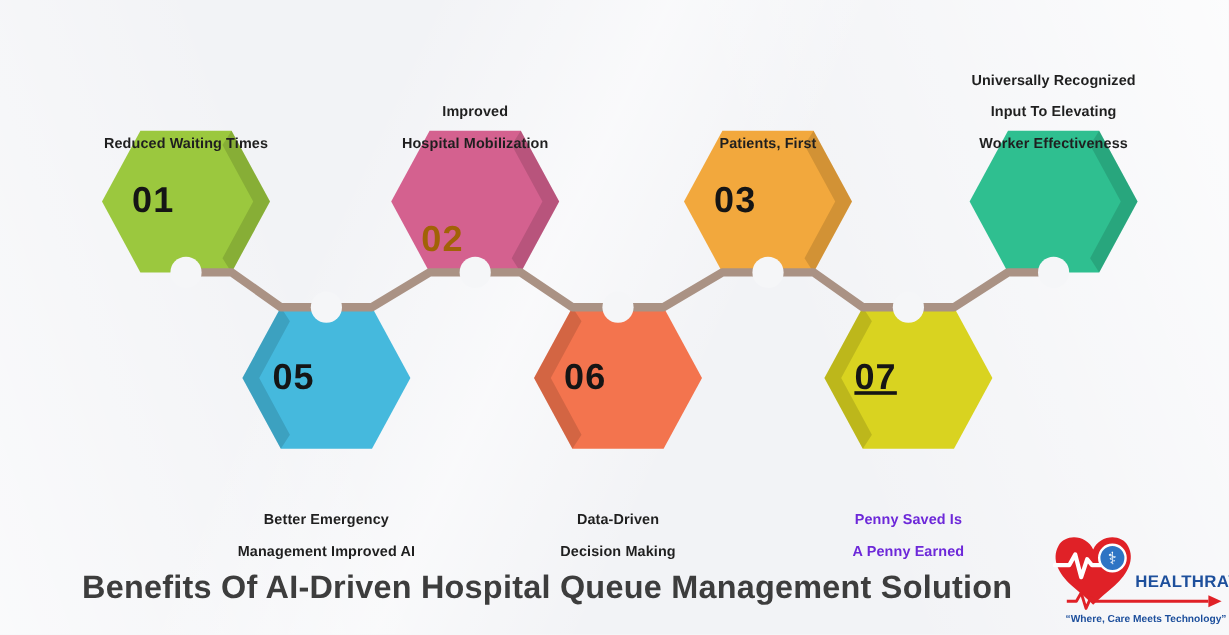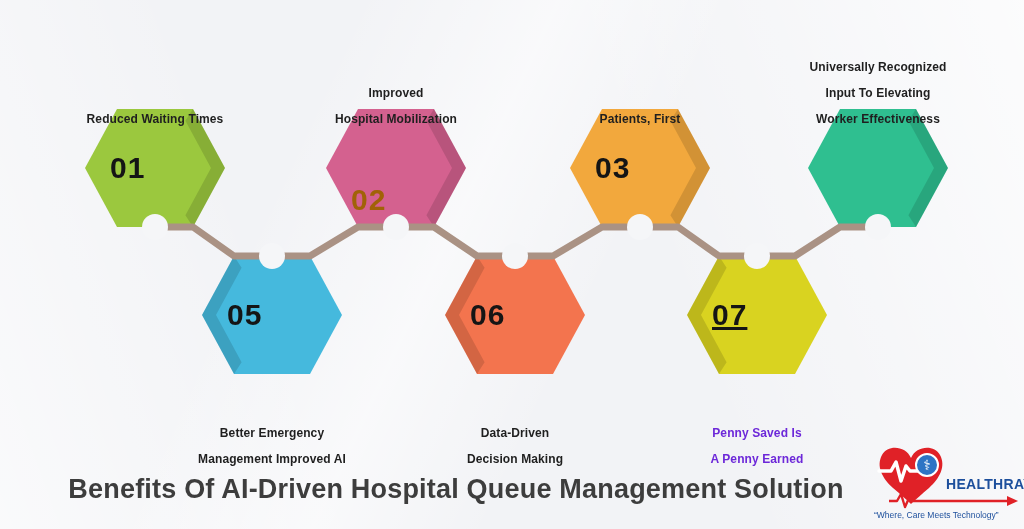--- a/index.html
+++ b/index.html
@@ -33,22 +33,22 @@
     position:absolute;left:0;top:474px;width:912px;text-align:center;
     font-size:27px;font-weight:700;letter-spacing:.2px;color:#3d3d3d;
   }
   .logo{position:absolute;left:874px;top:440px;width:148px;height:86px;}
   .logo svg{position:absolute;left:0;top:0;}
   .logo .brand{
     position:absolute;left:72px;top:36px;width:86px;text-align:center;
     font-size:14px;font-weight:800;letter-spacing:.3px;color:#1d4f9c;
   }
   .logo .tagline{
-    position:absolute;left:0;top:70px;width:148px;text-align:left;
-    font-size:8.5px;font-weight:400;color:#1d4f9c;
+    position:absolute;left:0;top:70px;width:148px;text-align:right;
+    font-size:8.5px;font-weight:700;color:#1d4f9c;
   }
 </style>
 </head>
 <body>
 
 <div class="canvas">
 
   <svg id="diagram" class="diagram" width="1024" height="529" viewBox="0 0 1024 529">
       <g>
         <polygon points="85,168 117,109 193,109 225,168 193,227 117,227" fill="#9bc83e"></polygon>

